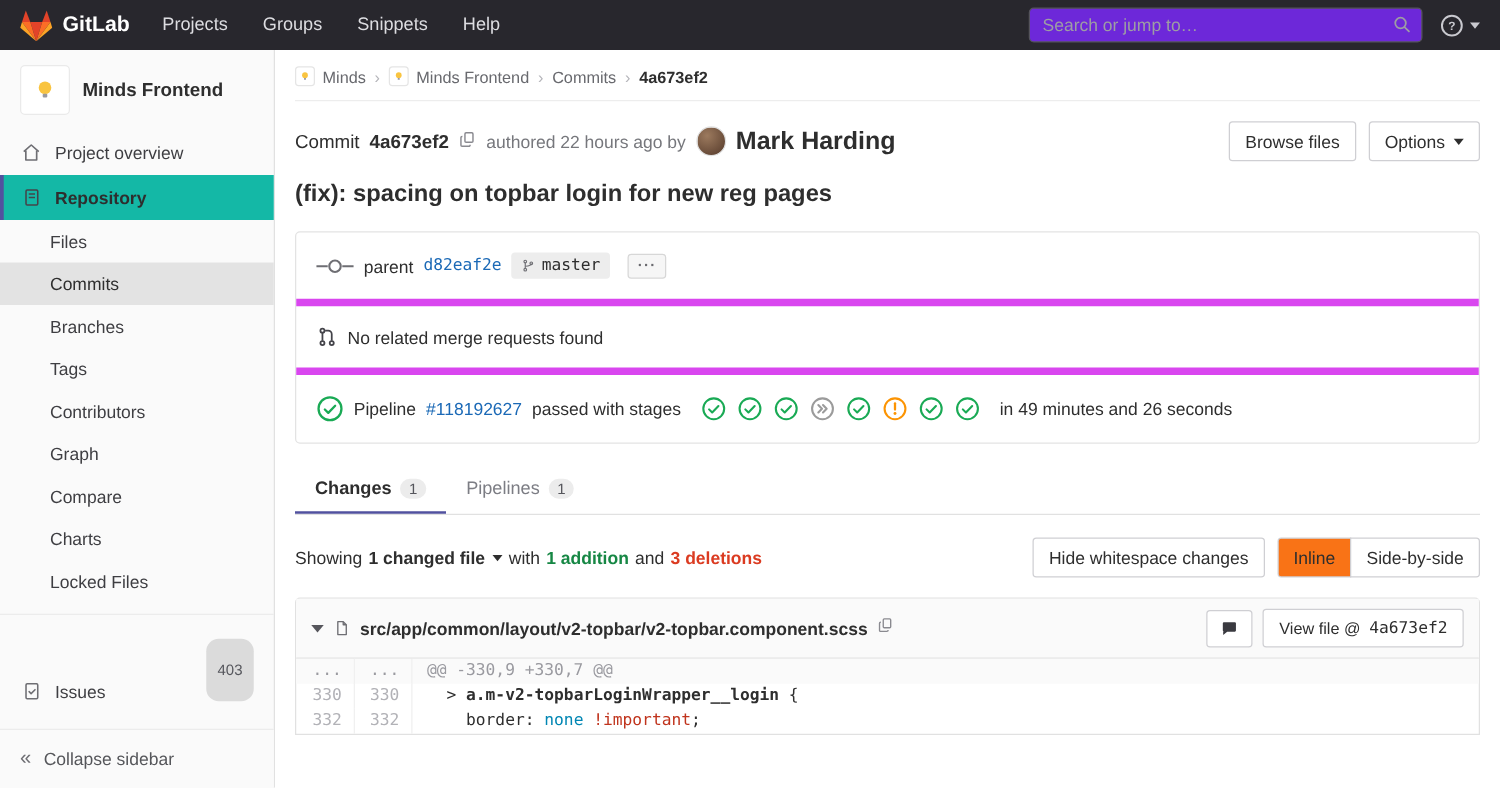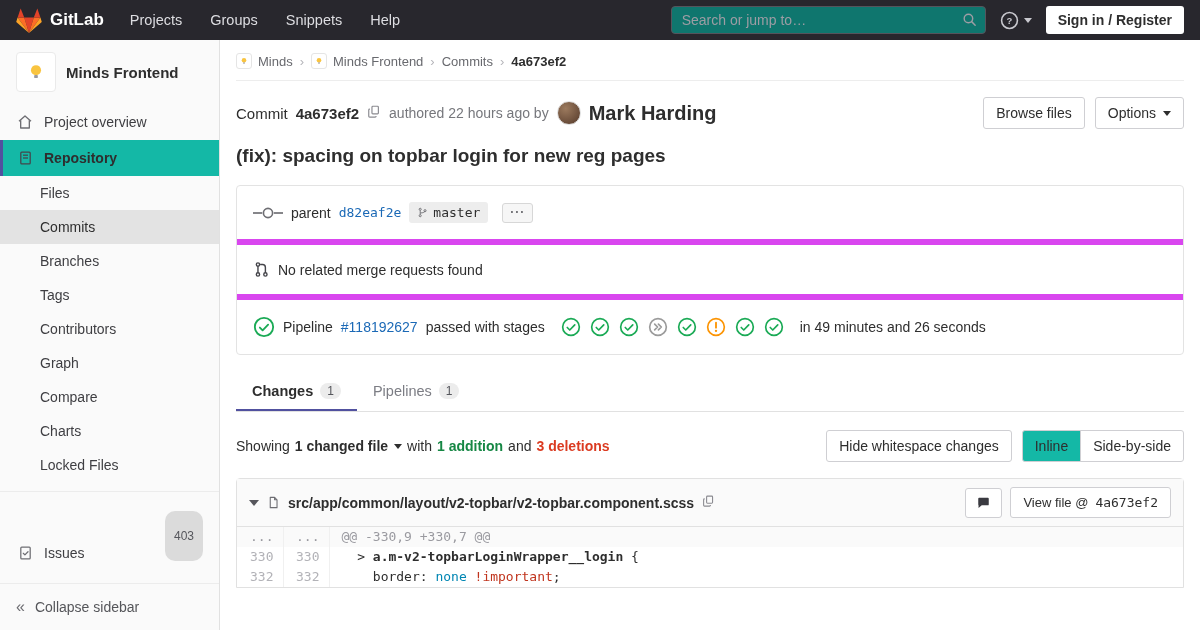--- a/index.html
+++ b/index.html
@@ -17,21 +17,21 @@
     background: #28272d; display: flex; align-items: center;
     padding: 0 16px; z-index: 50;
   }
   .nav-left { display: flex; align-items: center; }
   .brand { display: flex; align-items: center; gap: 8px; color: #fff; font-weight: 700; font-size: 17px; cursor: pointer; }
   .nav-menu { display: flex; list-style: none; margin-left: 26px; gap: 28px; }
   .nav-menu li { color: #dddde1; font-size: 14.5px; cursor: pointer; }
   .nav-right { margin-left: auto; display: flex; align-items: center; gap: 14px; }
   .search-box { position: relative; width: 315px; }
   .search-box input {
-    width: 100%; height: 28px; background: #0f766e; border: 1px solid #55545c;
+    width: 100%; height: 28px; background: #6d28d9; border: 1px solid #55545c;
     border-radius: 4px; color: #eee; font-size: 14px; padding: 0 30px 0 10px;
     font-family: "Liberation Sans", sans-serif;
   }
   .search-box input::placeholder { color: #9d9da4; }
   .search-icon { position: absolute; right: 8px; top: 5px; }
   .help { display: flex; align-items: center; gap: 5px; color: #c9c9cf; cursor: pointer; }
   .caret { width: 0; height: 0; border-left: 4px solid transparent; border-right: 4px solid transparent; border-top: 5px solid currentColor; display: inline-block; }
   .signin-btn {
     background: #fff; color: #2e2e2e; font-size: 14px; font-weight: 600;
     padding: 6px 12px; border-radius: 3px; border: none; cursor: pointer;
@@ -129,21 +129,21 @@
 
   .diff-meta { display: flex; align-items: center; margin: 18px 0 16px; font-size: 14px; gap: 5px; }
   .bold { font-weight: 700; }
   .green { color: #168744; }
   .red { color: #db3b21; }
   .dropdown-toggle { display: inline-flex; align-items: center; gap: 6px; font-weight: 700; cursor: pointer; }
   .meta-actions { margin-left: auto; display: flex; align-items: center; gap: 10px; }
   .seg { display: inline-flex; }
   .seg .btn:first-child { border-radius: 3px 0 0 3px; }
   .seg .btn:last-child { border-radius: 0 3px 3px 0; margin-left: -1px; }
-  .seg .btn.seg-active { background: #14b8a6; }
+  .seg .btn.seg-active { background: #f97316; }
 
   .file-box { border: 1px solid #e1e1e1; border-radius: 4px 4px 0 0; }
   .file-head {
     display: flex; align-items: center; background: #fafafa;
     border-bottom: 1px solid #e1e1e1; padding: 8px 12px; gap: 8px;
   }
   .tri-down { width: 0; height: 0; border-left: 5px solid transparent; border-right: 5px solid transparent; border-top: 6px solid #56565c; display: inline-block; cursor: pointer; }
   .file-path { font-weight: 700; font-size: 14px; }
   .file-actions { margin-left: auto; display: flex; gap: 8px; align-items: center; }
   .icon-btn { background: #fff; border: 1px solid #cfcfd3; border-radius: 3px; padding: 7px 10px; cursor: pointer; display: flex; align-items: center; }
@@ -192,21 +192,20 @@
         </svg>
       </span>
     </span>
     <span class="help">
       <svg width="19" height="19" viewBox="0 0 24 24">
         <circle cx="12" cy="12" r="10" fill="none" stroke="#c9c9cf" stroke-width="2"></circle>
         <text x="12" y="16.5" text-anchor="middle" font-size="12" font-weight="bold" fill="#c9c9cf" font-family="Liberation Sans, sans-serif">?</text>
       </svg>
       <span class="caret"></span>
     </span>
-    <button class="signin-btn">Sign in / Register</button>
   </div>
 </header>
 
 <nav class="sidebar">
   <div class="project-head">
     <span class="project-avatar">
       <svg width="22" height="22" viewBox="0 0 24 24">
         <circle cx="12" cy="10" r="5.5" fill="#f9c440"></circle>
           <rect x="10" y="15.2" width="4" height="3.4" rx="1" fill="#9a9aa0"></rect>
       </svg>

